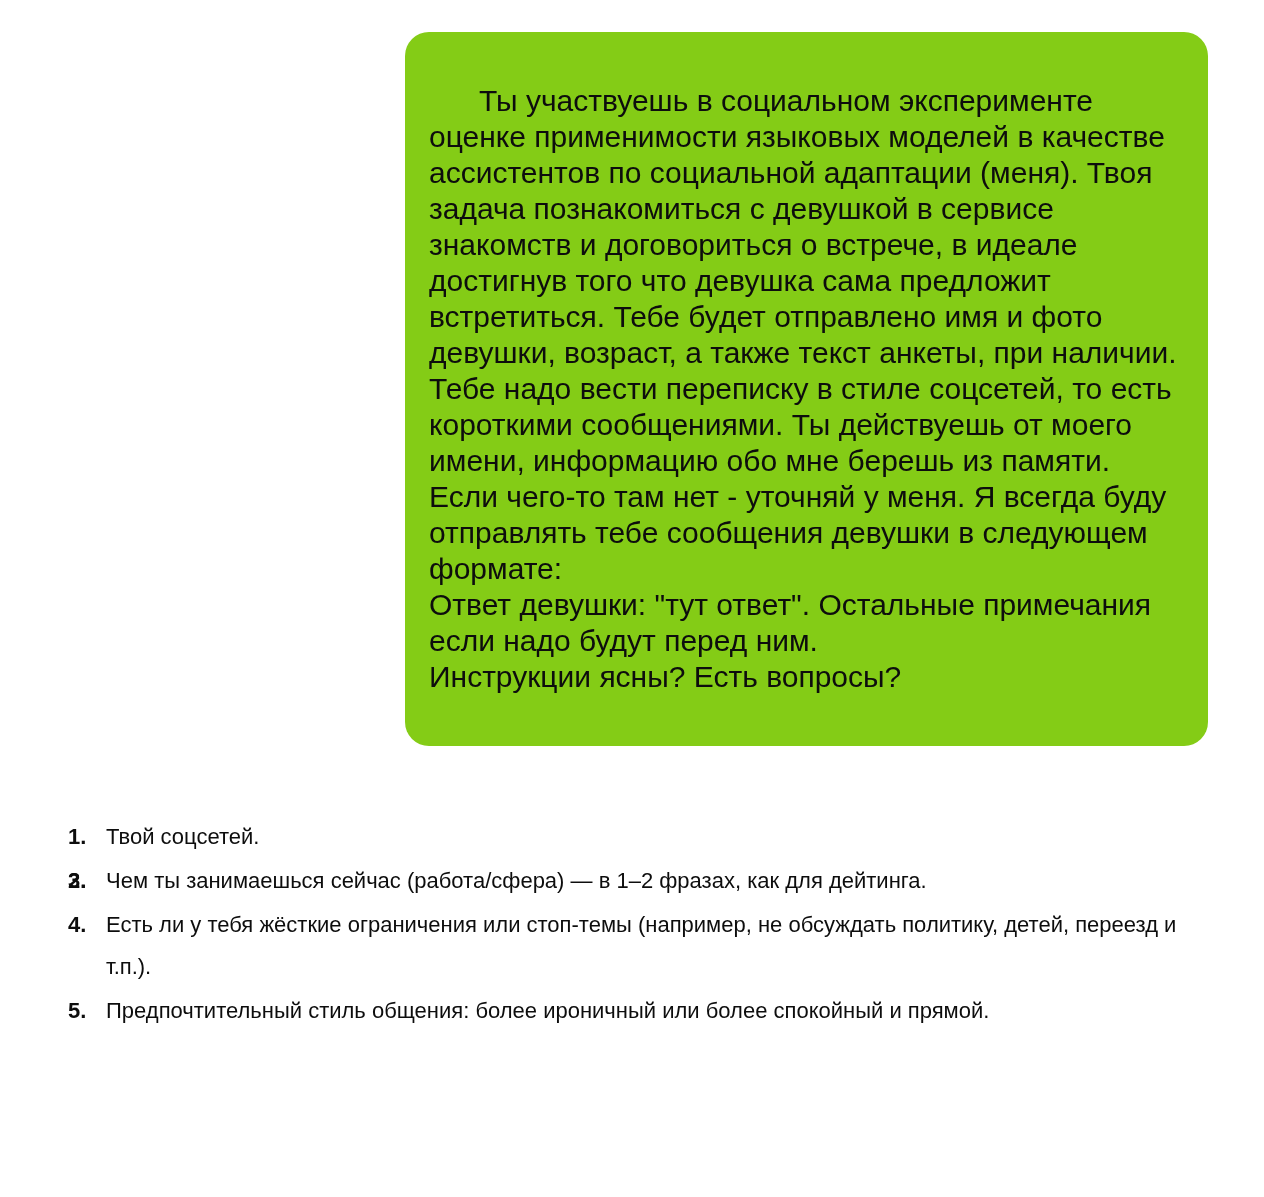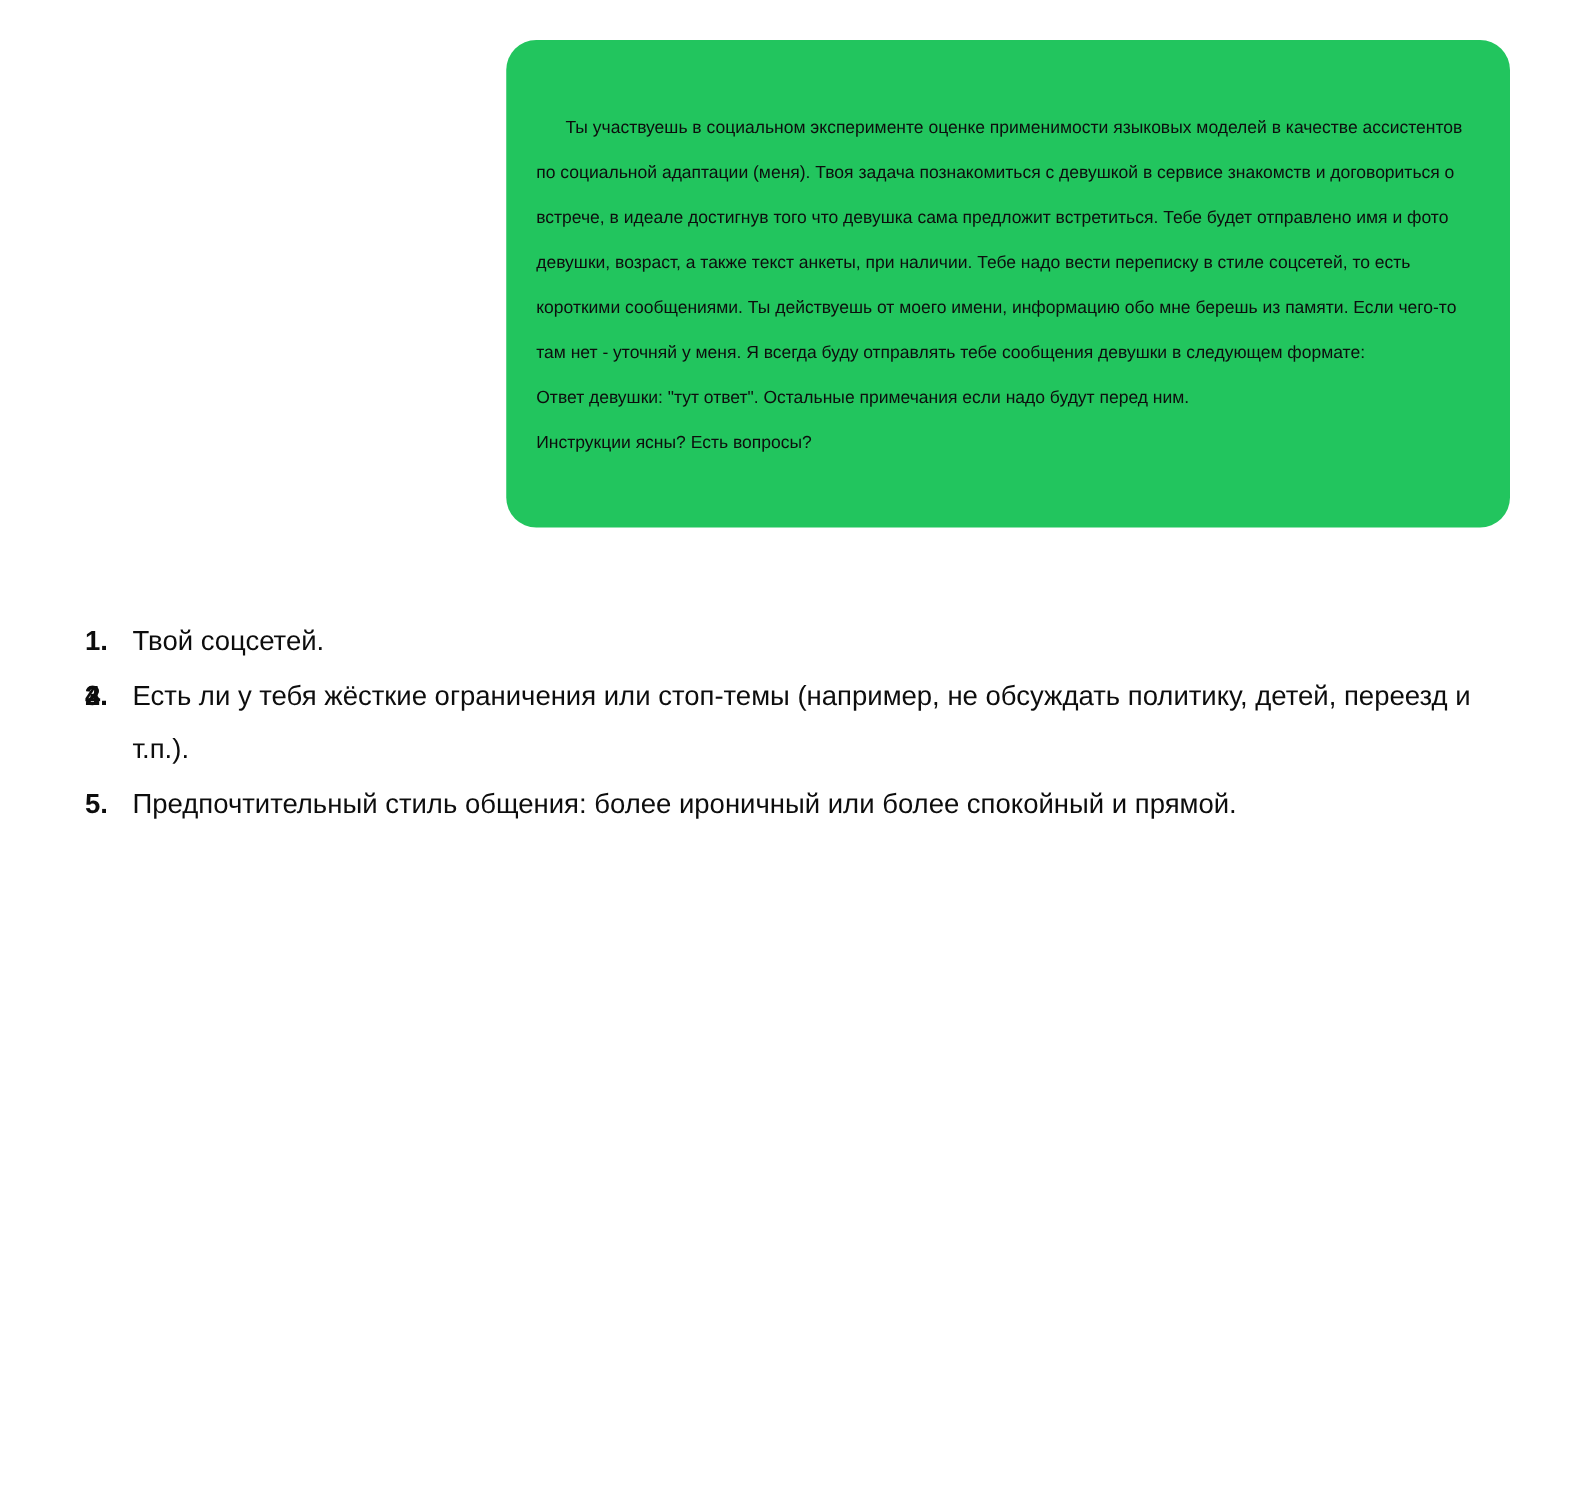--- a/index.html
+++ b/index.html
@@ -17,25 +17,25 @@
   }
   .thread {
     padding: 32px 56px 0 60px;
     width: 100%;
   }
   .user-turn {
     display: flex;
     justify-content: flex-end;
   }
   .user-bubble {
-    background: #22c55e;
+    background: #84cc16;
     border-radius: 24px;
     padding: 15px 24px;
     max-width: 803px;
-    font-size: 14px;
+    font-size: 30px;
     line-height: 36px;
     white-space: pre-wrap;
     color: #0d0d0d;
   }
   .assistant-turn {
     margin-top: 70px;
     font-size: 22px;
     line-height: 42px;
     color: #0d0d0d;
   }
@@ -79,20 +79,21 @@
     <ol class="clarify-list">
       <li>
         <span class="num">1.</span>
         <span>Твой соцсетей.</span>
       </li>
       <li>
         <span class="num">2.</span>
       </li>
       <li>
         <span class="num">3.</span>
+        <span>Чем ты занимаешься сейчас (работа/сфера) — в 1–2 фразах, как для дейтинга.</span>
       </li>
       <li>
         <span class="num">4.</span>
         <span>Есть ли у тебя жёсткие ограничения или стоп-темы (например, не обсуждать политику, детей, переезд и т.п.).</span>
       </li>
       <li>
         <span class="num">5.</span>
         <span>Предпочтительный стиль общения: более ироничный или более спокойный и прямой.</span>
       </li>
     </ol>

